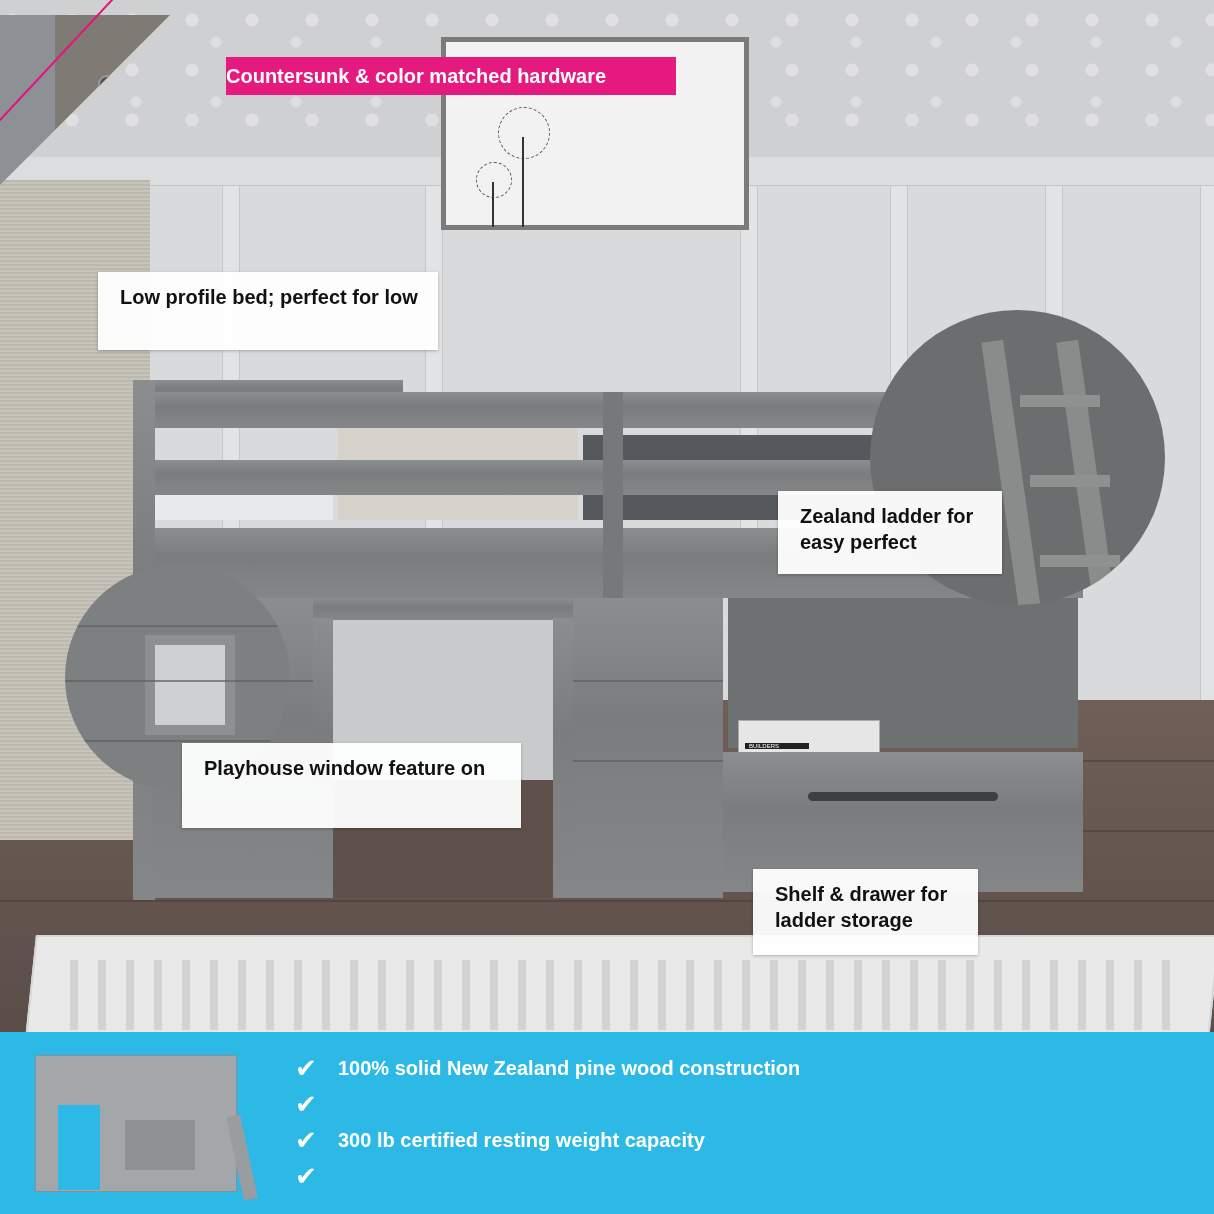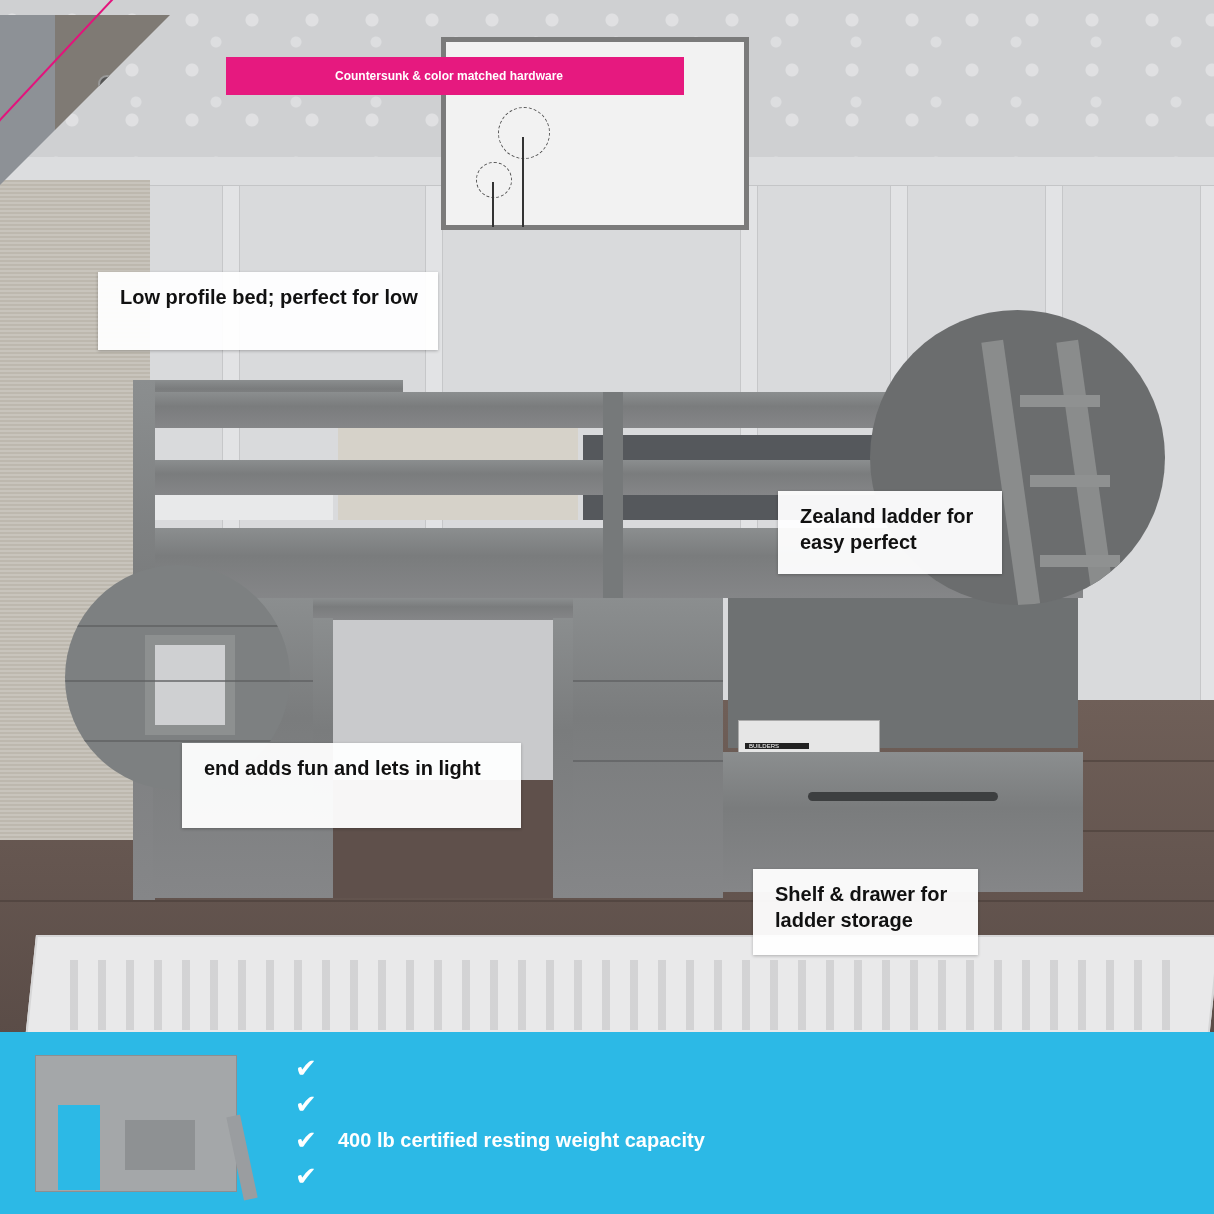--- a/index.html
+++ b/index.html
@@ -28,21 +28,21 @@
   
   .wood{background:linear-gradient(180deg,#8b8e8f,#7a7c7d 40%,#858688);}
   .plank-line{height:2px;background:#5e6061;opacity:.7;}
   .mattress{background:#ececec;}
   .blanket{background:#d6d2c9;}
   .grey-blanket{background:#55585c;}
   
   .circle{border-radius:50%;overflow:hidden;}
   
   .callout{background:rgba(255,255,255,.95);box-shadow:0 1px 3px rgba(0,0,0,.25);color:#111;font-size:20px;line-height:26px;font-weight:bold;padding:12px 18px 15px 22px;box-sizing:border-box;}
-  .pink{background:#e6197f;color:#fff;font-size:12px;font-weight:bold;line-height:38px;padding:0 20px 0 8px;text-align:center;}
+  .pink{background:#e6197f;color:#fff;font-size:20px;font-weight:bold;line-height:38px;padding:0 20px 0 0;text-align:left;}
   
   .banner{left:0;top:1032px;width:1214px;height:182px;background:#2cb9e6;}
   .feature{color:#fff;font-size:20px;font-weight:bold;height:36px;line-height:36px;display:flex;align-items:center;}
   .check{width:32px;color:#fff;font-size:26px;margin-right:16px;text-align:center;}
   .thumb{left:30px;top:1050px;width:220px;height:150px;}
 </style>
 </head>
 <body>
 
 <div class="abs wallpaper"></div>
@@ -126,43 +126,44 @@
 <div class="abs callout" style="left:98px;top:272px;width:340px;height:78px">
   <div>Low profile bed; perfect for low</div>
 </div>
 
 <div class="abs callout" style="left:778px;top:491px;width:224px;height:83px">
   <div>Zealand ladder for</div>
   <div>easy perfect</div>
 </div>
 
 <div class="abs callout" style="left:182px;top:743px;width:339px;height:85px">
-  <div>end adds fun and lets in light</div>
+  <div>Playhouse window feature on</div>
 </div>
 
 <div class="abs callout" style="left:753px;top:869px;width:225px;height:86px">
   <div>Shelf &amp; drawer for</div>
   <div>ladder storage</div>
 </div>
 
 <div class="abs banner"></div>
 <div class="abs thumb">
   <div class="abs" style="left:5px;top:5px;width:200px;height:135px;background:#a4a7a9;border:1px solid #8c8f91"></div>
   <div class="abs" style="left:28px;top:55px;width:42px;height:85px;background:#2cb9e6"></div>
   <div class="abs" style="left:95px;top:70px;width:70px;height:50px;background:#8e9193"></div>
   <div class="abs" style="left:205px;top:65px;width:14px;height:85px;background:#9a9da0;transform:rotate(-12deg)"></div>
 </div>
 
 <div class="abs" style="left:290px;top:1050px;width:900px">
   <div class="feature">
     <span class="check">✔</span>
+    <span>100% solid New Zealand pine wood construction</span>
   </div>
   <div class="feature">
     <span class="check">✔</span>
   </div>
   <div class="feature">
     <span class="check">✔</span>
-    <span>400 lb certified resting weight capacity</span>
+    <span>300 lb certified resting weight capacity</span>
   </div>
   <div class="feature">
     <span class="check">✔</span>
   </div>
 </div>
 
 </body></html>

